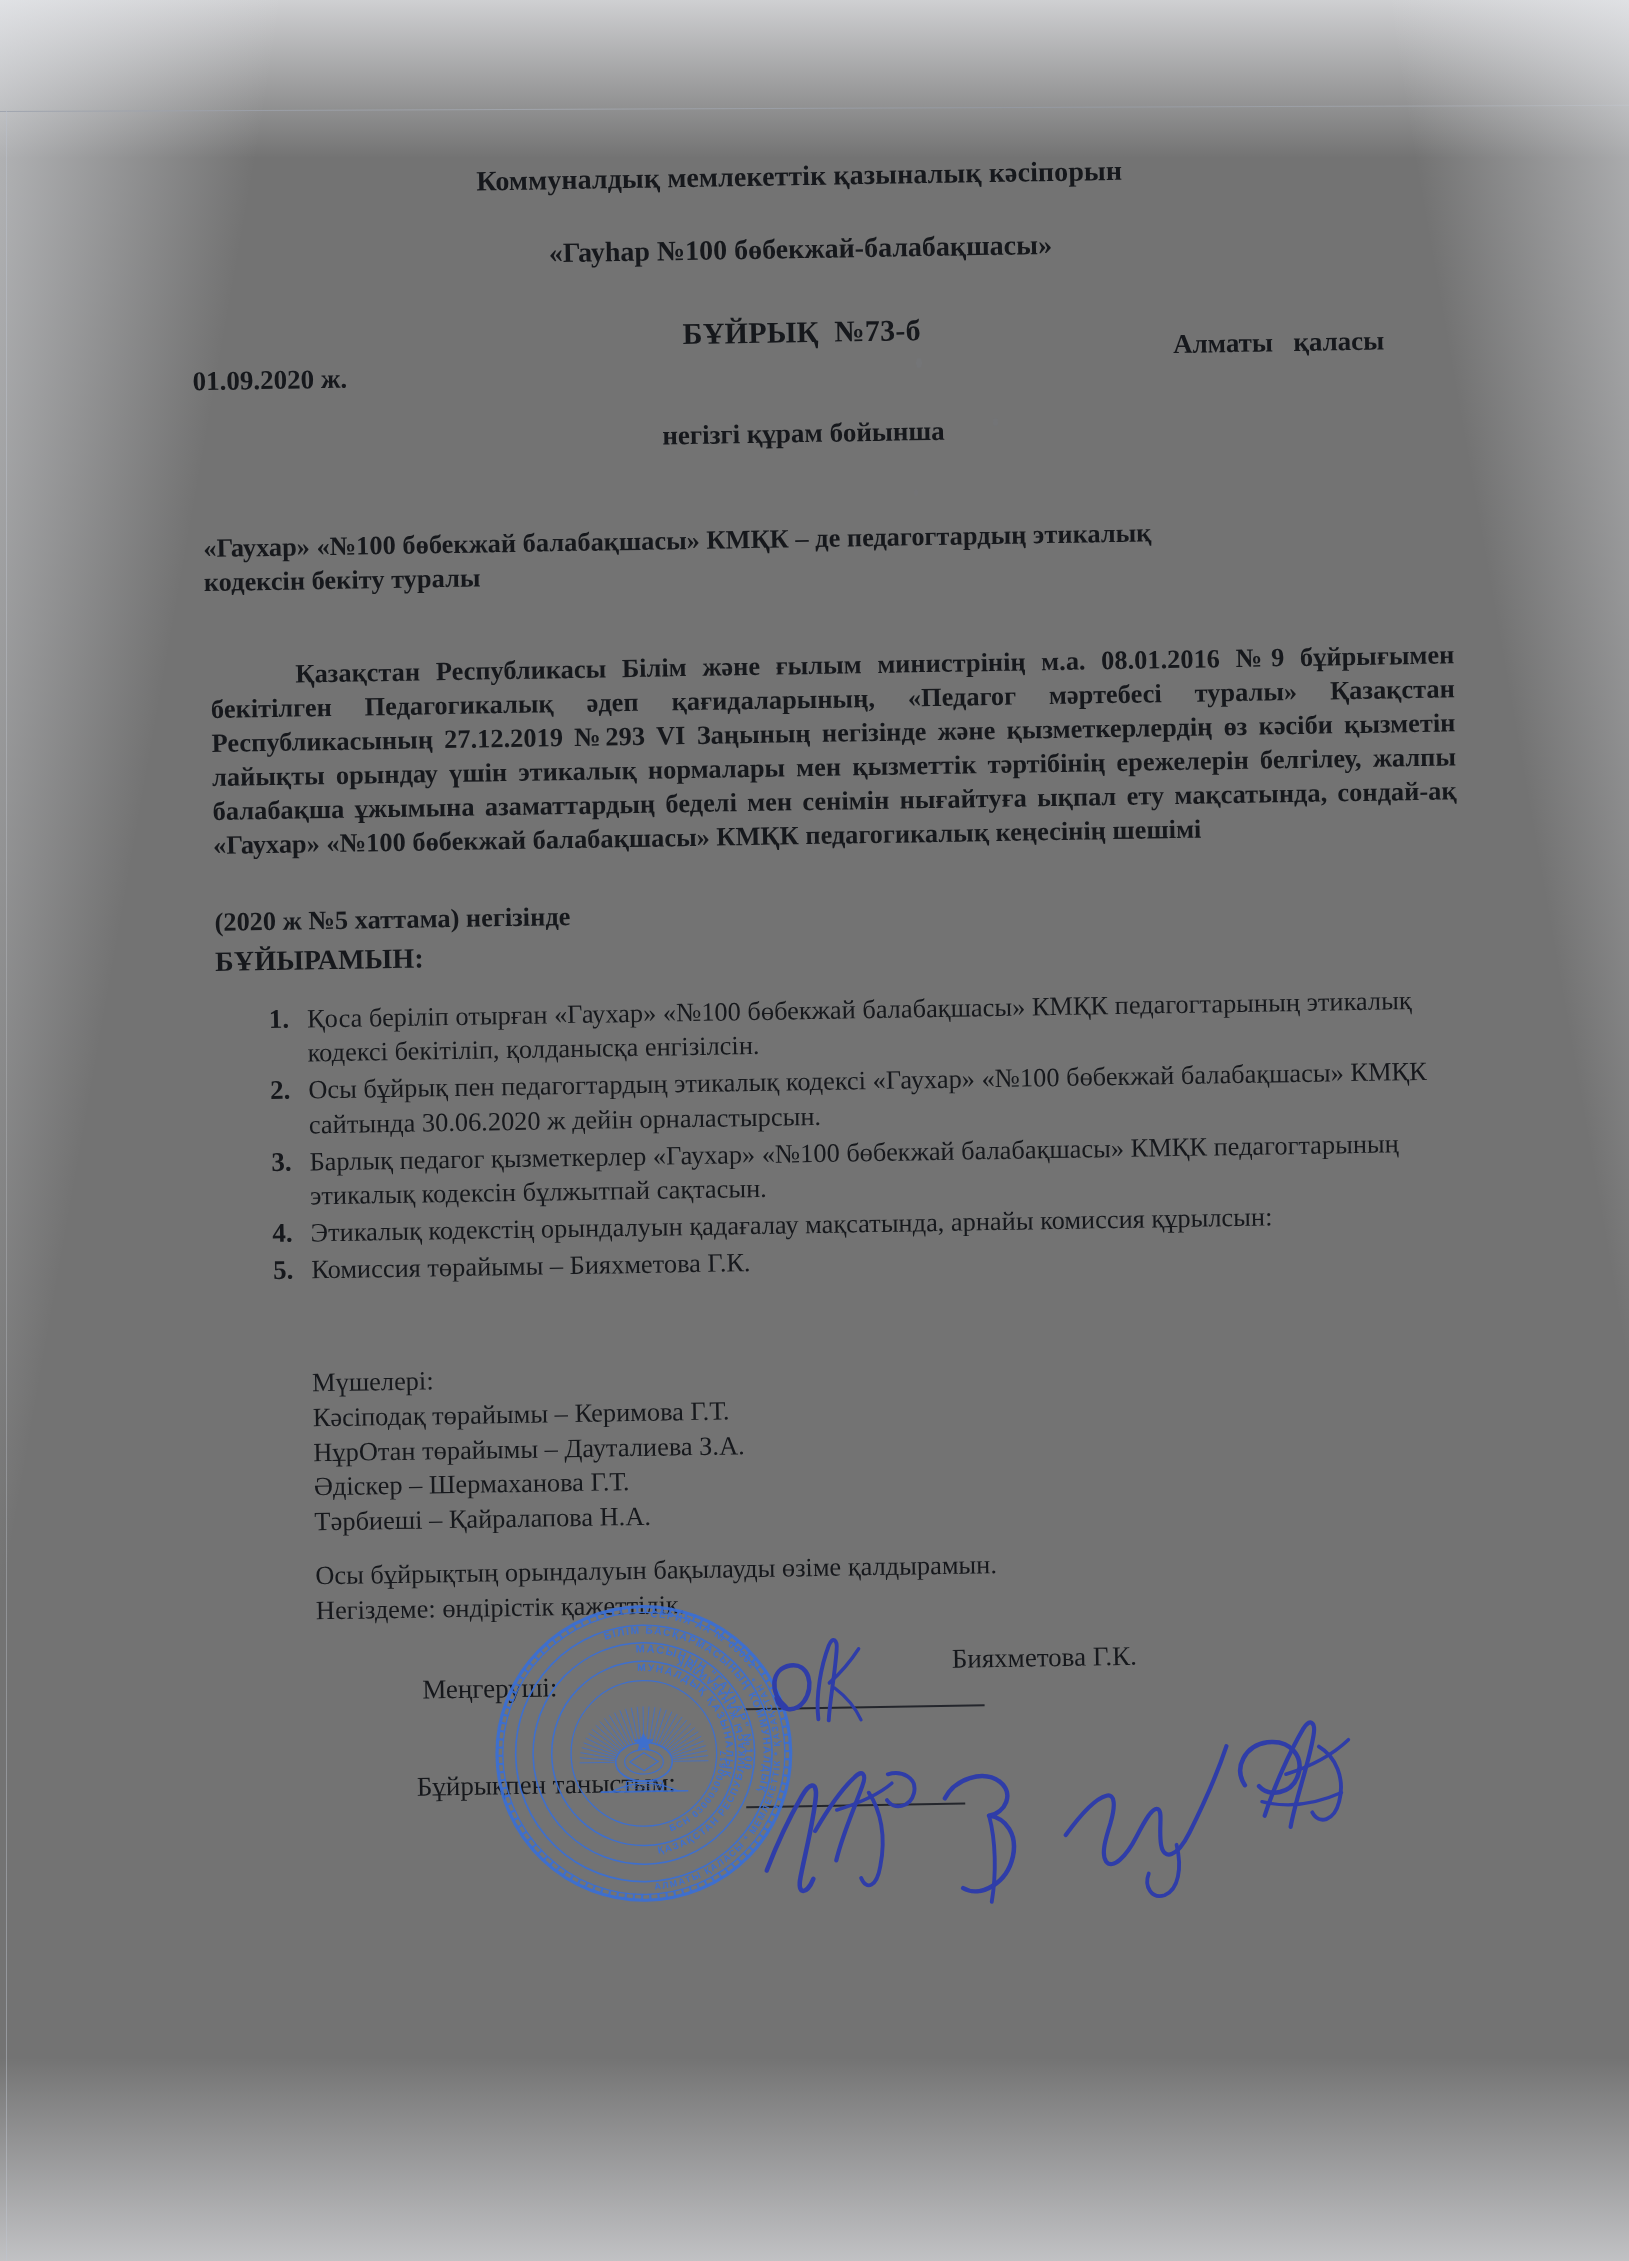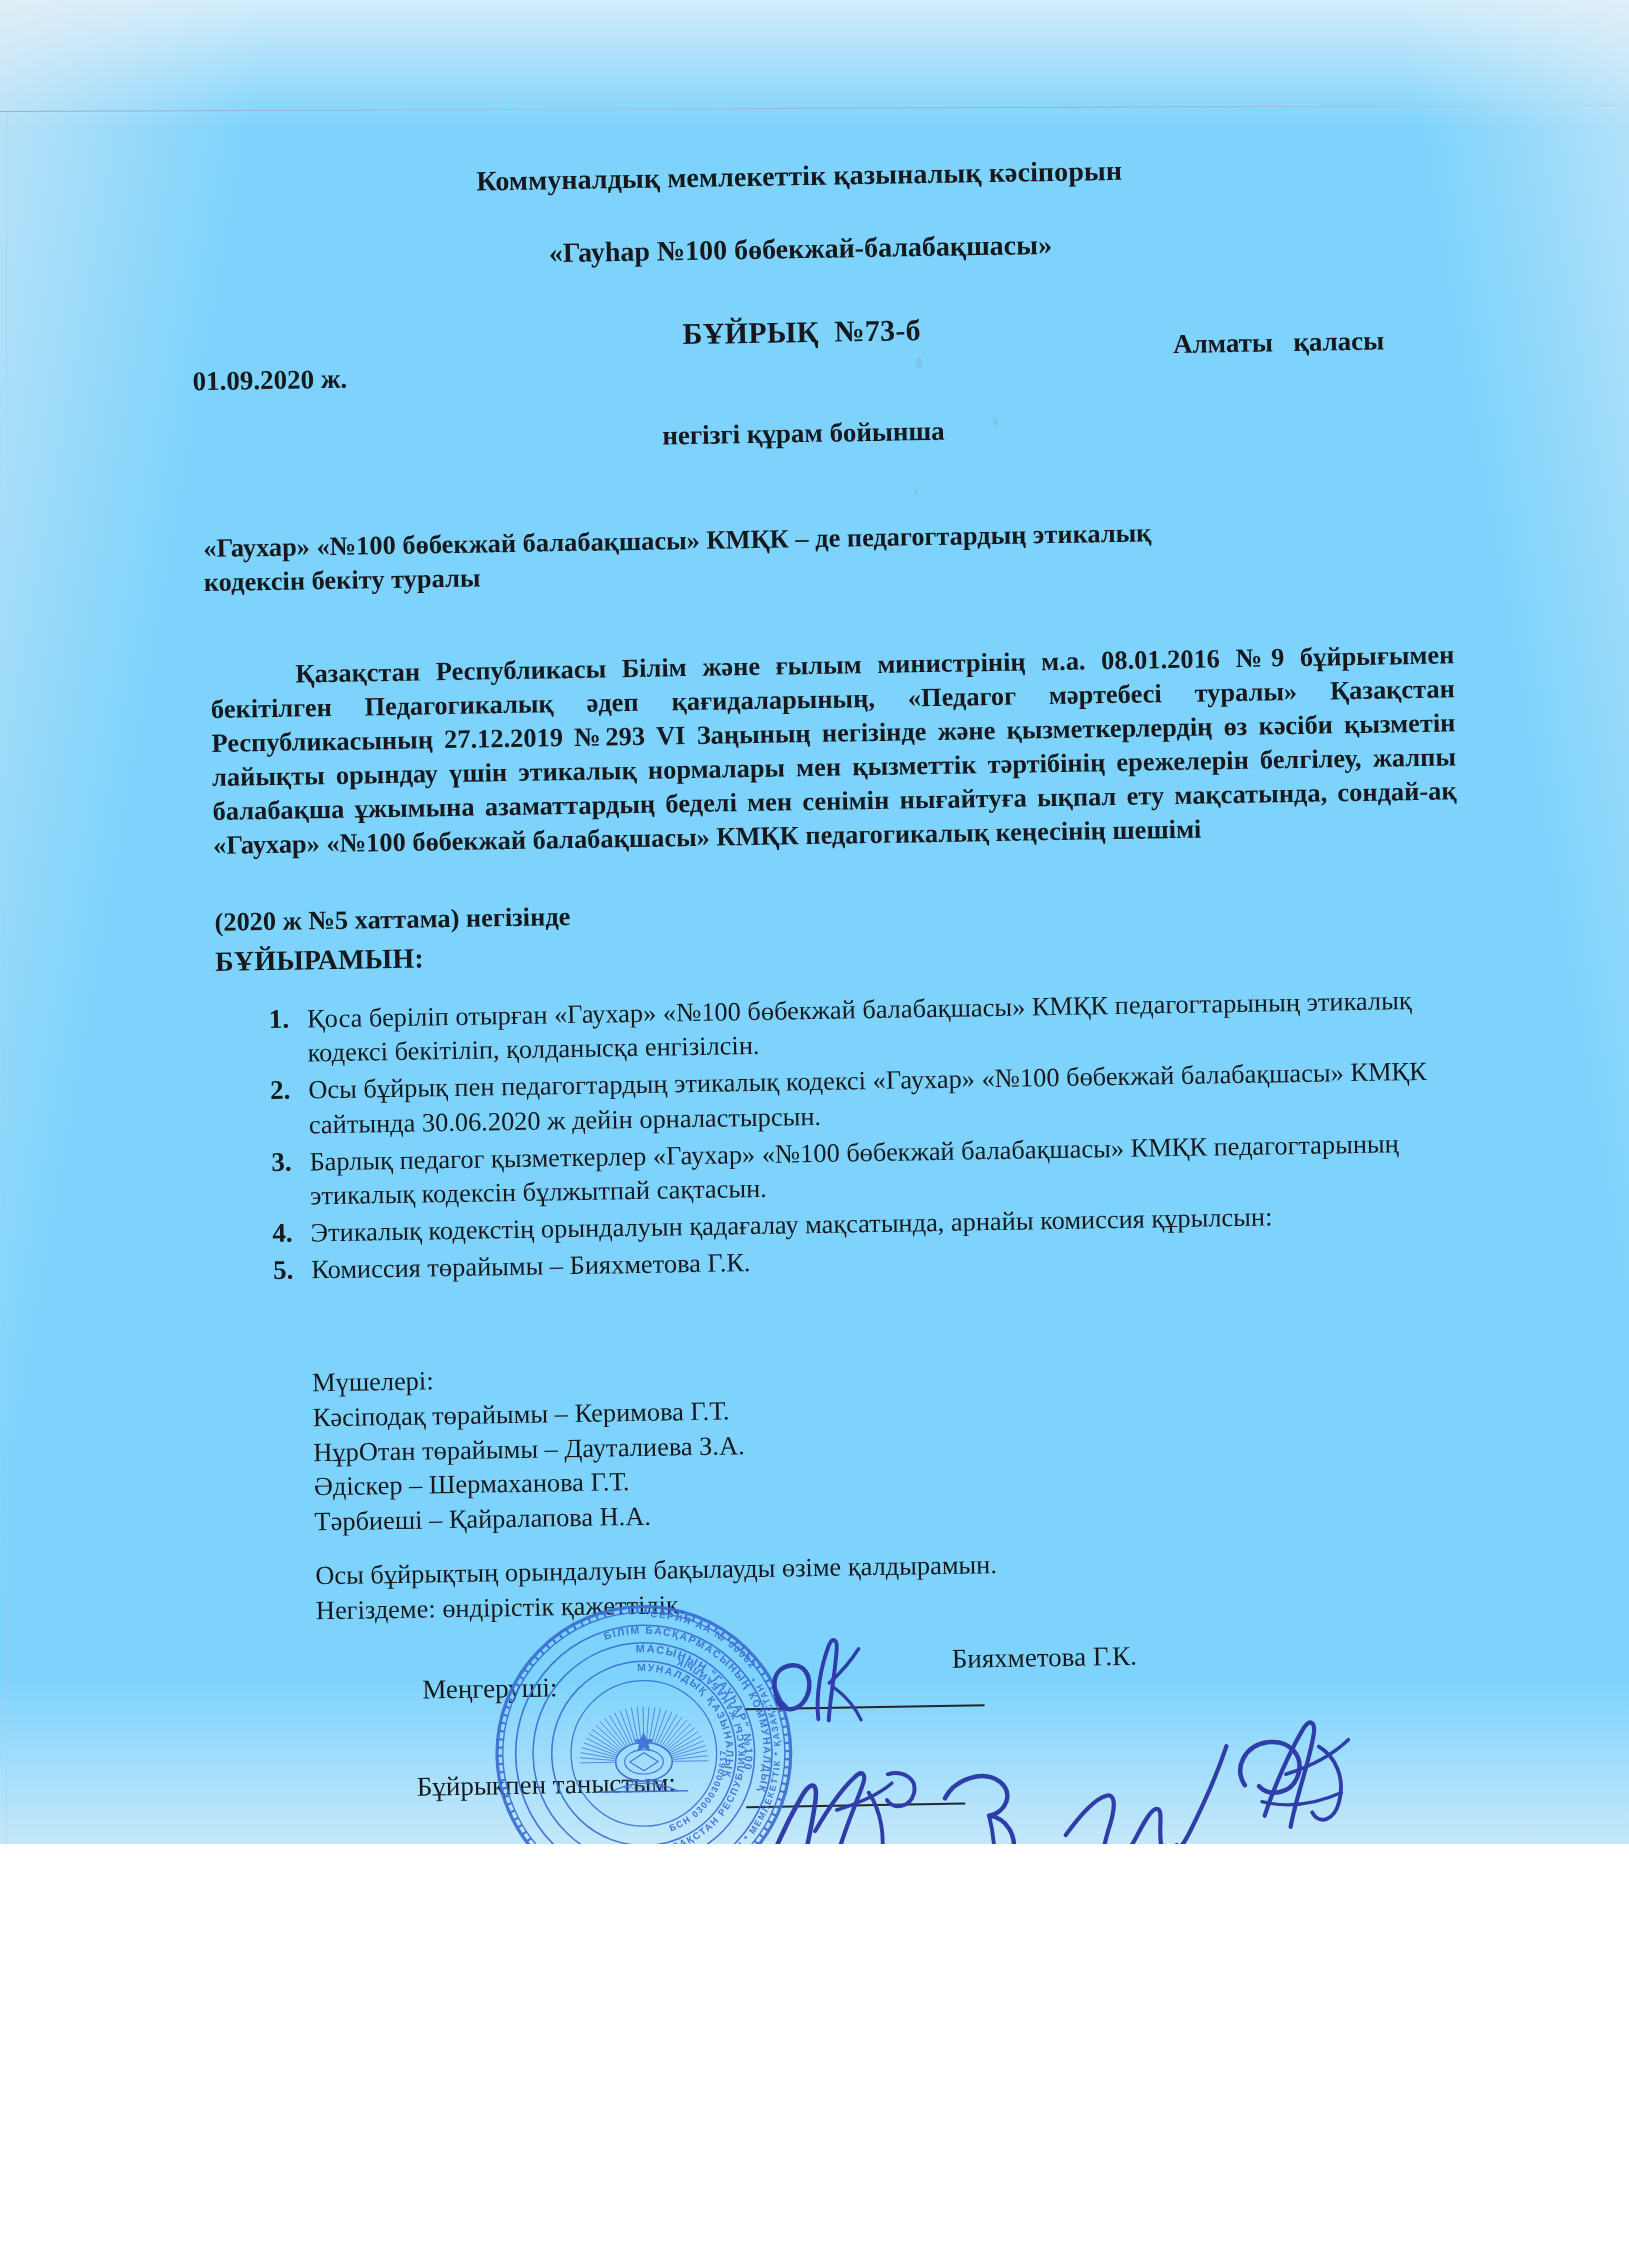--- a/index.html
+++ b/index.html
@@ -6,22 +6,22 @@
   html, body {
     margin: 0;
     padding: 0;
     background: #ffffff;
   }
 
   
   .page {
     position: relative;
     width: 1630px;
-    height: 1844px;
-    background: #7dd3fc;
+    height: 2261px;
+    background: #737373;
     overflow: hidden;
     font-family: "Liberation Serif", "DejaVu Serif", serif;
     color: #16181c;
     -webkit-font-smoothing: antialiased;
   }
 
   
   .paper-tone {
     position: absolute;
     inset: 0;

